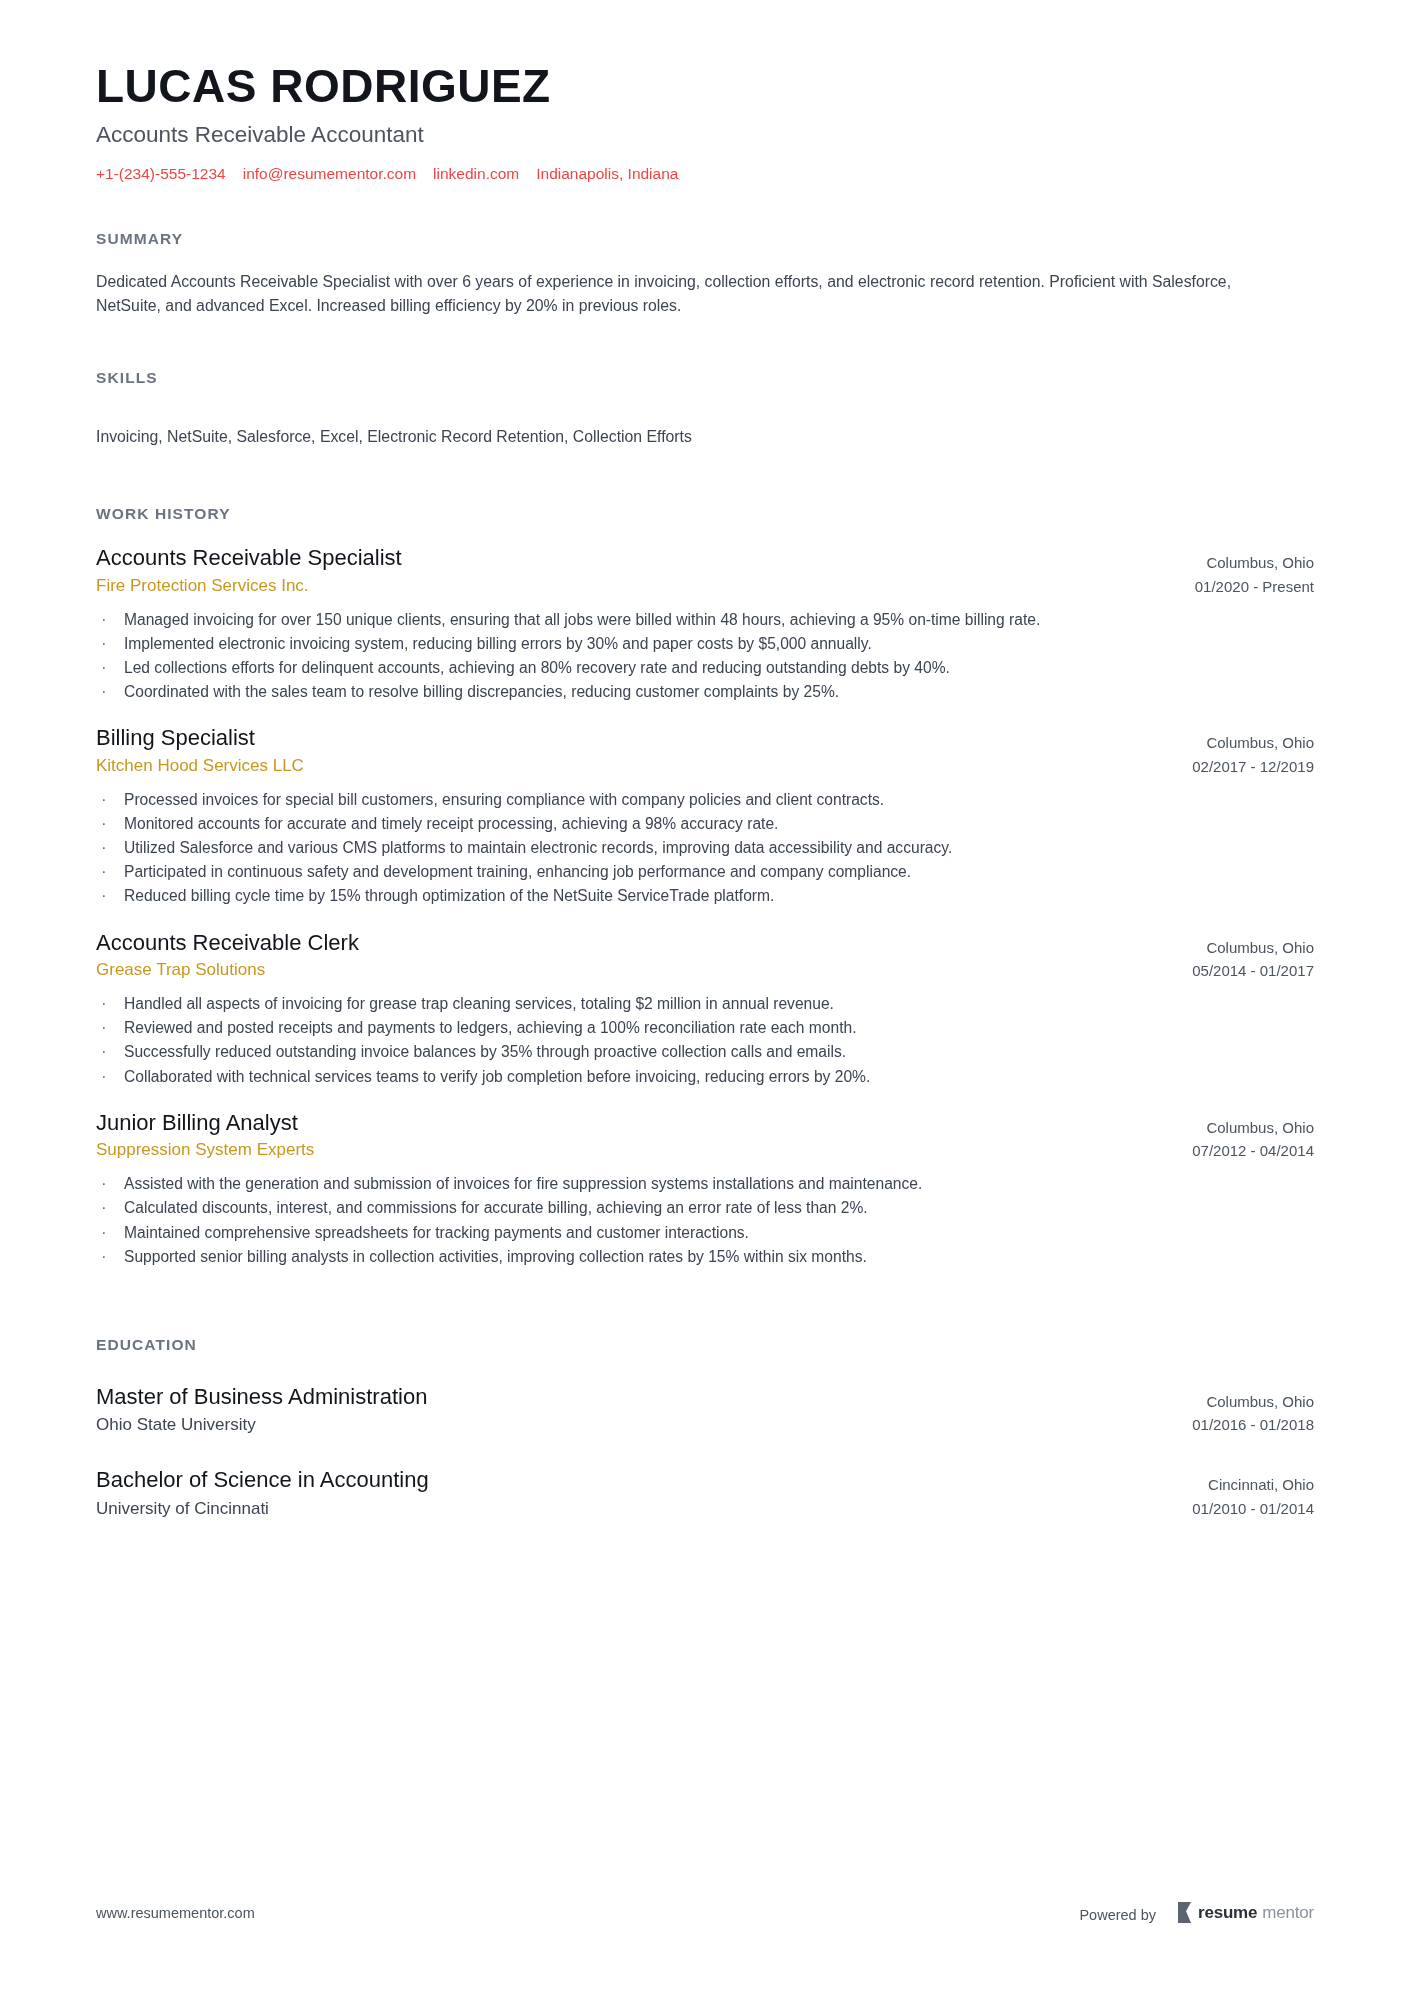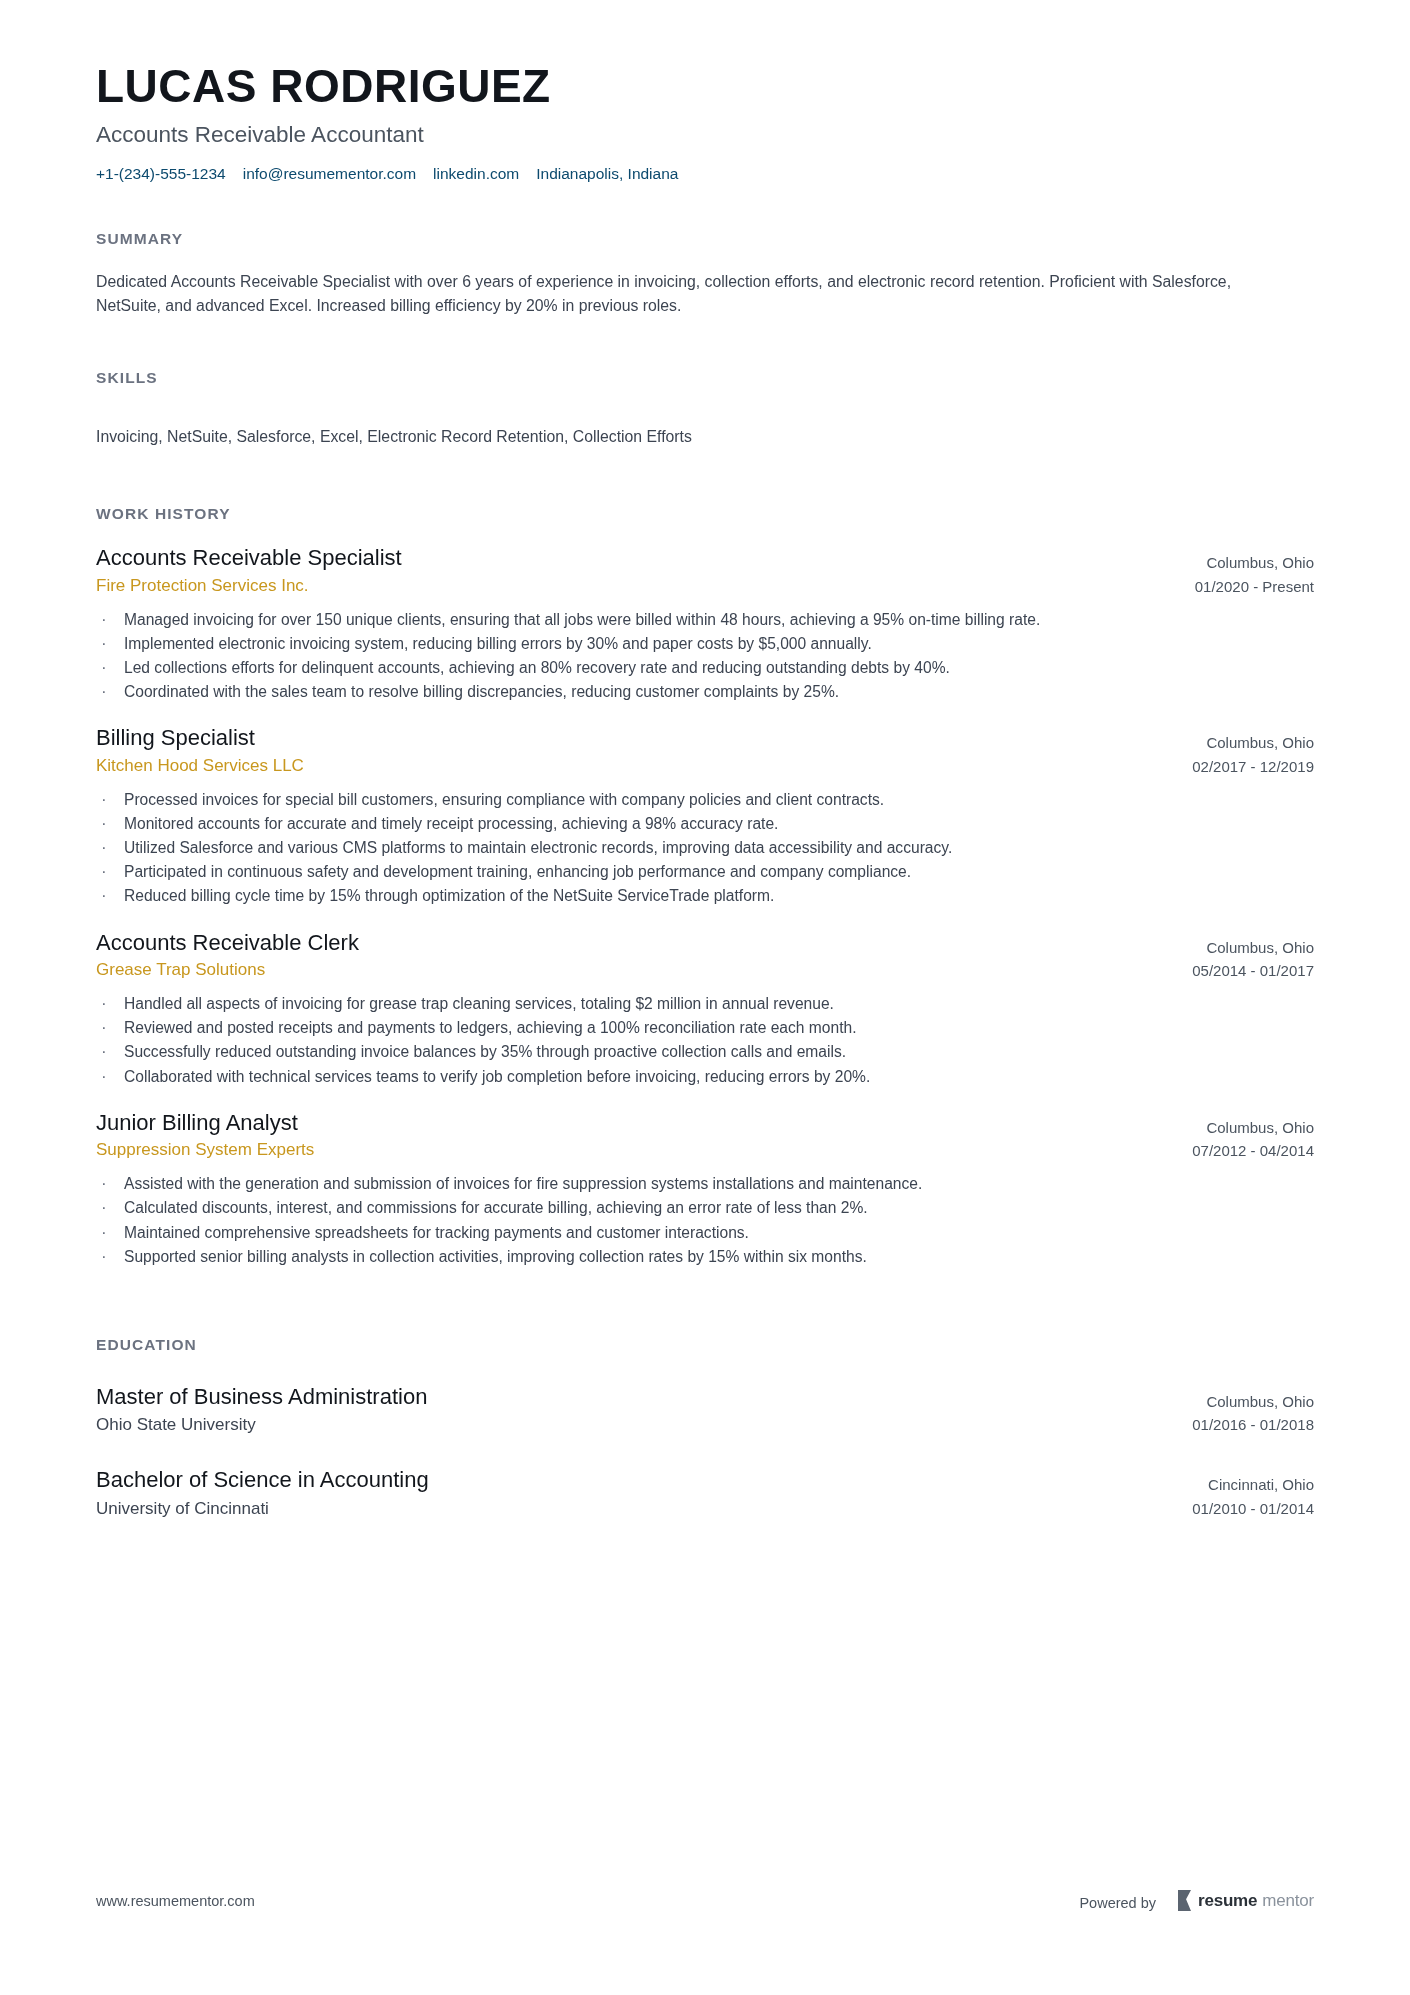--- a/index.html
+++ b/index.html
@@ -37,21 +37,21 @@
   }
   .job-title {
     font-size: 22.5px;
     font-weight: 400;
     color: #4b545f;
     line-height: 1.2;
     margin: 0 0 16px 0;
   }
   .contact-line {
     font-size: 15.5px;
-    color: #0c4a6e;
+    color: #ef4444;
     line-height: 1.3;
     display: flex;
     flex-wrap: wrap;
     align-items: baseline;
   }
   .contact-item { white-space: nowrap; }
   .contact-sep { display: inline-block; width: 17px; }
 
   
   .section { margin-top: 0; }
@@ -151,21 +151,21 @@
   }
 
   .edu-entry { margin-top: 30px; }
   .edu-entry.first { }
 
   
   .footer {
     position: absolute;
     left: 96px;
     right: 96px;
-    bottom: 84px;
+    bottom: 72px;
     display: flex;
     justify-content: space-between;
     align-items: center;
   }
   .footer-url {
     font-size: 14.5px;
     color: #4b545f;
   }
   .footer-right {
     display: flex;

